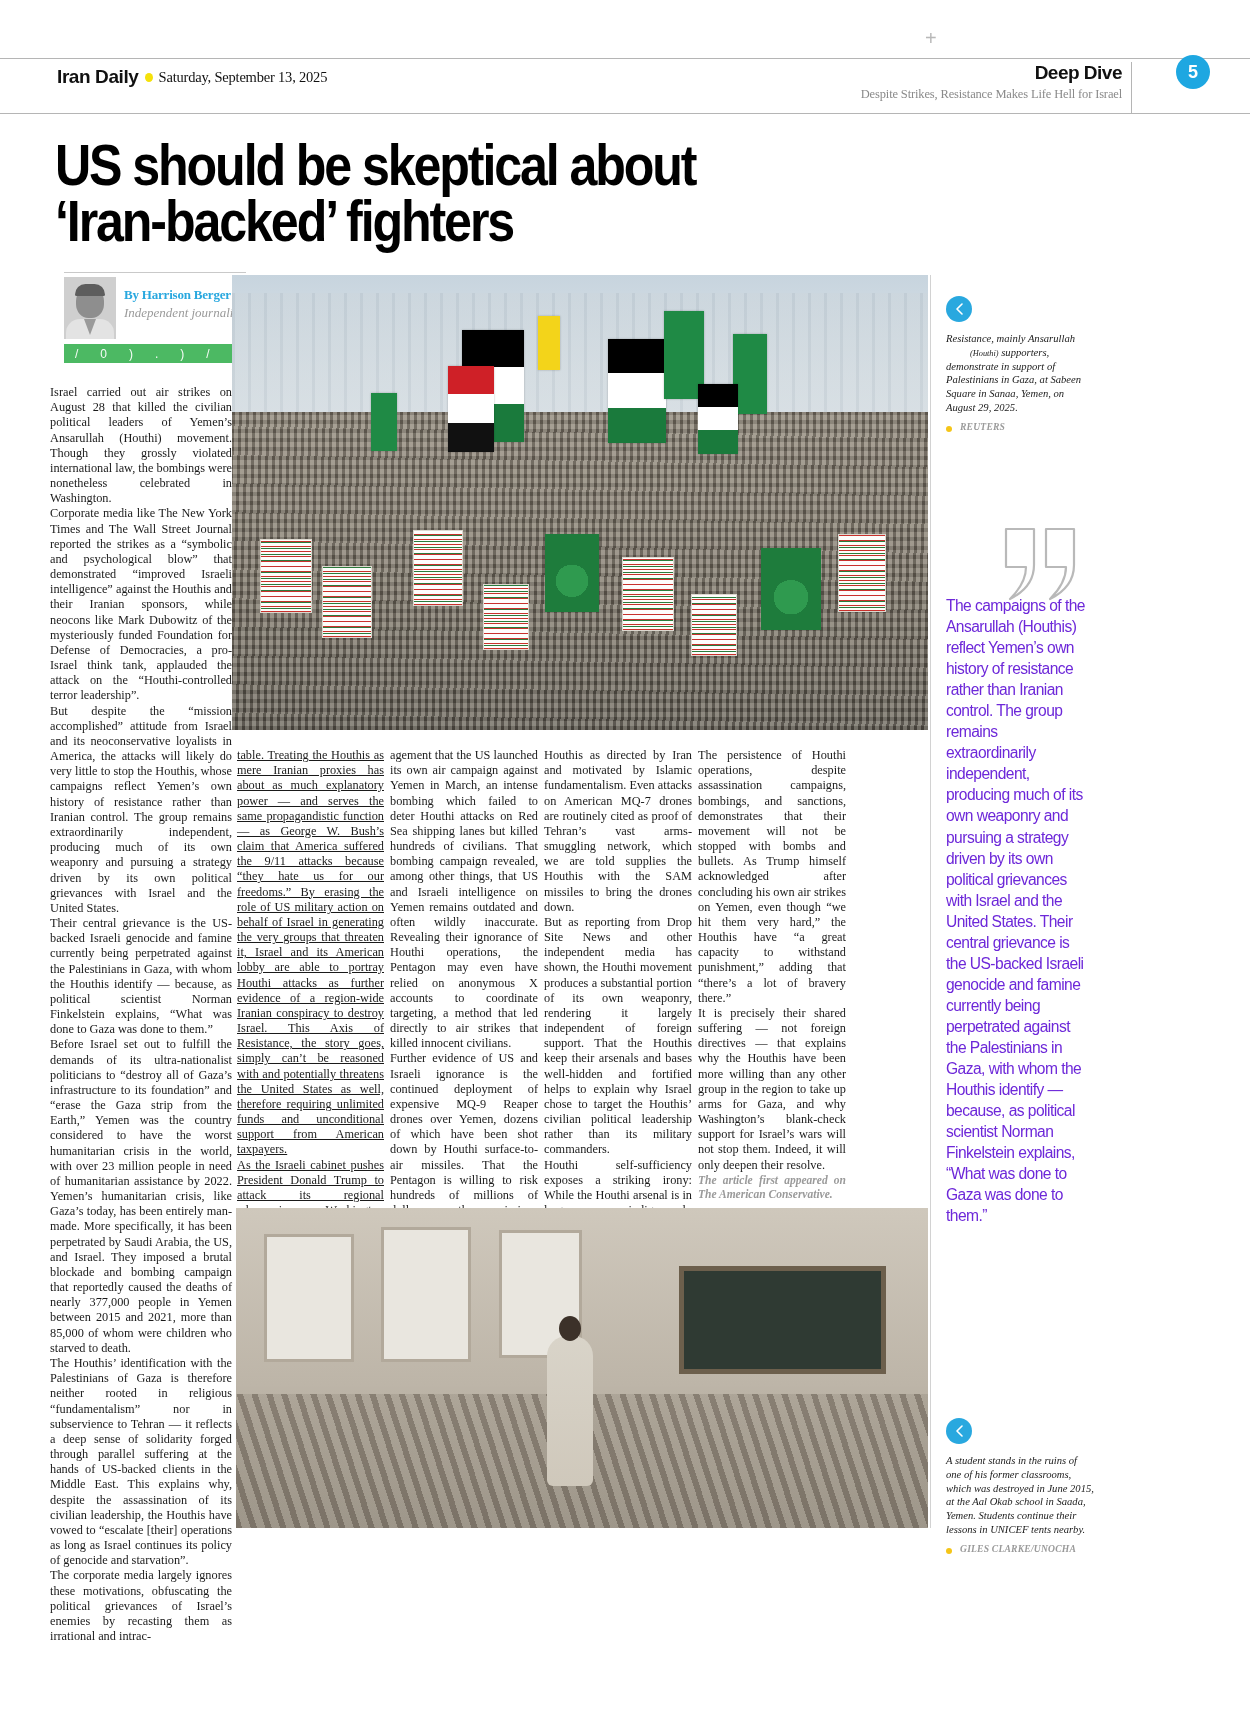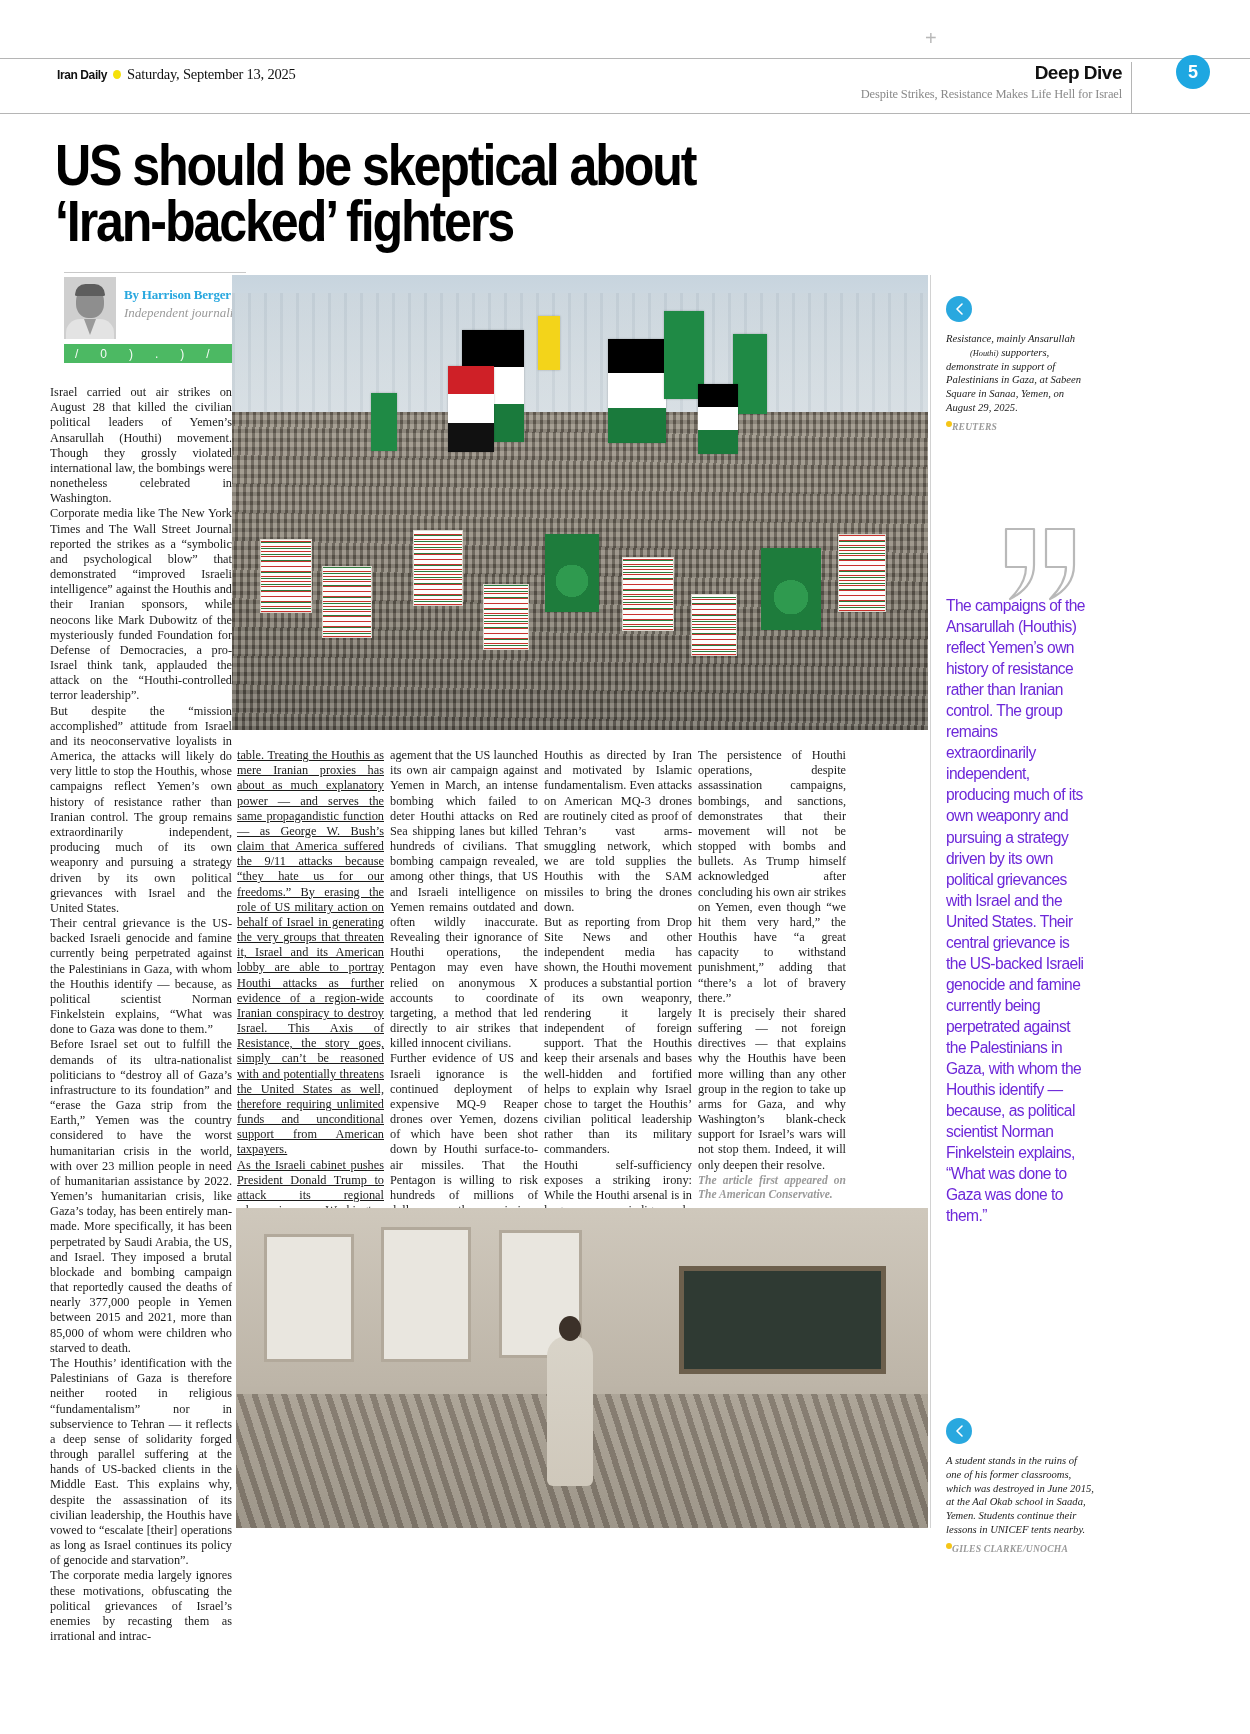--- a/index.html
+++ b/index.html
@@ -13,21 +13,21 @@
 
   
   .cropmark { position:absolute; color:#b8b8b8; font-size:20px; line-height:1;
               font-family:"Liberation Sans", sans-serif; }
 
   
   .masthead { position:absolute; left:0; top:58px; width:1250px; height:55px; }
   .mast-rule-top { position:absolute; left:0; top:0; width:1250px; height:1px; background:#b5b5b5; }
   .mast-rule-bot { position:absolute; left:0; top:55px; width:1250px; height:1px; background:#b5b5b5; }
   .mast-left { position:absolute; left:57px; top:8px; display:flex; align-items:center; gap:6px; }
-  .mast-brand { font-family:"Liberation Sans", sans-serif; font-weight:bold; font-size:12px;
+  .mast-brand { font-family:"Liberation Sans", sans-serif; font-weight:bold; font-size:19px;
                 color:#111; letter-spacing:-0.4px; }
   .mast-dot { width:8px; height:9px; border-radius:50%; background:#f5e10a; display:inline-block; }
   .mast-date { font-size:14.5px; color:#111; letter-spacing:-0.2px; }
   .mast-right { position:absolute; right:128px; top:4px; text-align:right; }
   .mast-section { font-family:"Liberation Sans", sans-serif; font-weight:bold; font-size:19px;
                   color:#111; letter-spacing:-0.5px; }
   .mast-sub { font-size:12.5px; color:#8a8a8a; margin-top:3px; letter-spacing:-0.15px; }
   .mast-vrule { position:absolute; right:118px; top:4px; width:1px; height:52px; background:#b5b5b5; }
   .page-badge { position:absolute; right:40px; top:55px; width:34px; height:34px; border-radius:50%;
                 background:#1ea7e1; color:#fff; font-family:"Liberation Sans", sans-serif;
@@ -120,21 +120,21 @@
   
   .rail-vrule { position:absolute; left:930px; top:275px; width:1px; height:1253px; background:#d2d2d2; }
   .rail { position:absolute; left:946px; width:148px; }
 
   .rail-arrow { width:26px; height:26px; border-radius:50%; background:#29a8df;
                 display:flex; align-items:center; justify-content:center; color:#fff;
                 font-family:"Liberation Sans", sans-serif; font-size:14px; line-height:1; }
   .cap { font-style:italic; font-size:10.6px; line-height:1.30; color:#1a1a1a; margin-top:10px; }
   .cap .sc { font-size:8.3px; font-style:italic;padding-left:24px; }
   .credit { margin-top:6px; font-size:9.6px; font-style:italic; font-weight:bold;
-            color:#9a9a9a; letter-spacing:.2px; display:flex; align-items:flex-start; gap:0; }
+            color:#9a9a9a; letter-spacing:.2px; display:flex; align-items:flex-end; gap:8px; }
   .credit-dot { width:6px; height:6px; border-radius:50%; background:#f5c518; flex:0 0 6px; }
 
   .quotemark { position:absolute; left:1000px; top:525px; width:84px; height:78px; }
   .pullquote { position:absolute; left:946px; top:595px; width:140px;
                font-family:Liberation Sans, sans-serif; font-size:15.6px;
                line-height:1.35; letter-spacing:-0.55px; color:#6d28d9; }
 </style>
 </head>
 <body>
 
@@ -226,21 +226,21 @@
     <p>It was with Prime Minister Benjamin Netanyahu’s encour-</p>
   </div>
 
   <div class="col c3">
     <p>agement that the US launched its own air campaign against Yemen in March, an intense bombing which failed to deter Houthi attacks on Red Sea shipping lanes but killed hundreds of civilians. That bombing campaign revealed, among other things, that US and Israeli intelligence on Yemen remains outdated and often wildly inaccurate. Revealing their ignorance of Houthi operations, the Pentagon may even have relied on anonymous X accounts to coordinate targeting, a method that led directly to air strikes that killed innocent civilians.</p>
     <p>Further evidence of US and Israeli ignorance is the continued deployment of expensive MQ-9 Reaper drones over Yemen, dozens of which have been shot down by Houthi surface-to-air missiles. That the Pentagon is willing to risk hundreds of millions of dollars on these missions underscores how little Washington actually knows about Houthi capabilities and positions.</p>
     <p>Yet despite the demonstrable shortcomings of Israeli and American intelligence, US analysts continue to treat the</p>
   </div>
 
   <div class="col c4">
-    <p>Houthis as directed by Iran and motivated by Islamic fundamentalism. Even attacks on American MQ-3 drones are routinely cited as proof of Tehran’s vast arms-smuggling network, which we are told supplies the Houthis with the SAM missiles to bring the drones down.</p>
+    <p>Houthis as directed by Iran and motivated by Islamic fundamentalism. Even attacks on American MQ-7 drones are routinely cited as proof of Tehran’s vast arms-smuggling network, which we are told supplies the Houthis with the SAM missiles to bring the drones down.</p>
     <p>But as reporting from Drop Site News and other independent media has shown, the Houthi movement produces a substantial portion of its own weaponry, rendering it largely independent of foreign support. That the Houthis keep their arsenals and bases well-hidden and fortified helps to explain why Israel chose to target the Houthis’ civilian political leadership rather than its military commanders.</p>
     <p>Houthi self-sufficiency exposes a striking irony: While the Houthi arsenal is in large measure indigenously produced, Israel’s weaponry is mostly foreign-made and funded by American taxpayers. Like the bombs that drop every month or so in Syria and Lebanon and every day in Gaza, the bombs that fall on Yemen are financed by Washington.</p>
   </div>
 
   <div class="col c5">
     <p>The persistence of Houthi operations, despite assassination campaigns, bombings, and sanctions, demonstrates that their movement will not be stopped with bombs and bullets. As Trump himself acknowledged after concluding his own air strikes on Yemen, even though “we hit them very hard,” the Houthis have “a great capacity to withstand punishment,” adding that “there’s a lot of bravery there.”</p>
     <p>It is precisely their shared suffering — not foreign directives — that explains why the Houthis have been more willing than any other group in the region to take up arms for Gaza, and why Washington’s blank-check support for Israel’s wars will not stop them. Indeed, it will only deepen their resolve.</p>
     <p class="src-note">The article first appeared on
 The American Conservative.</p>
   </div>

